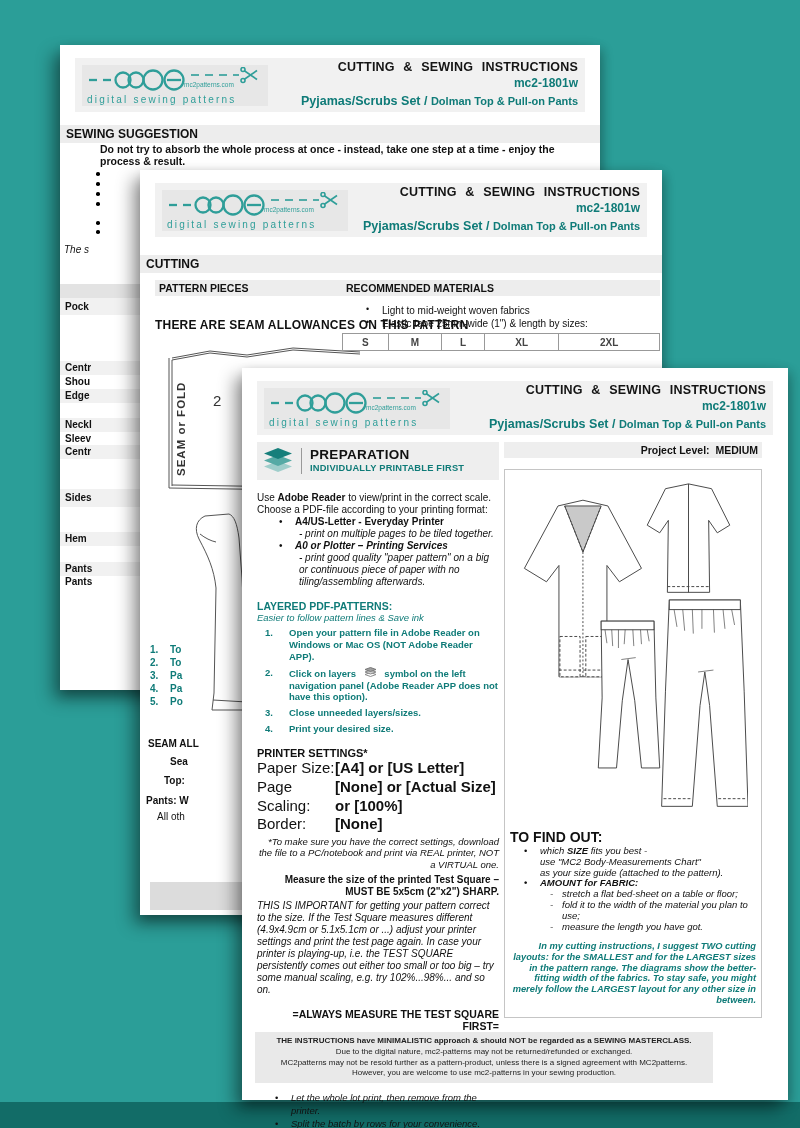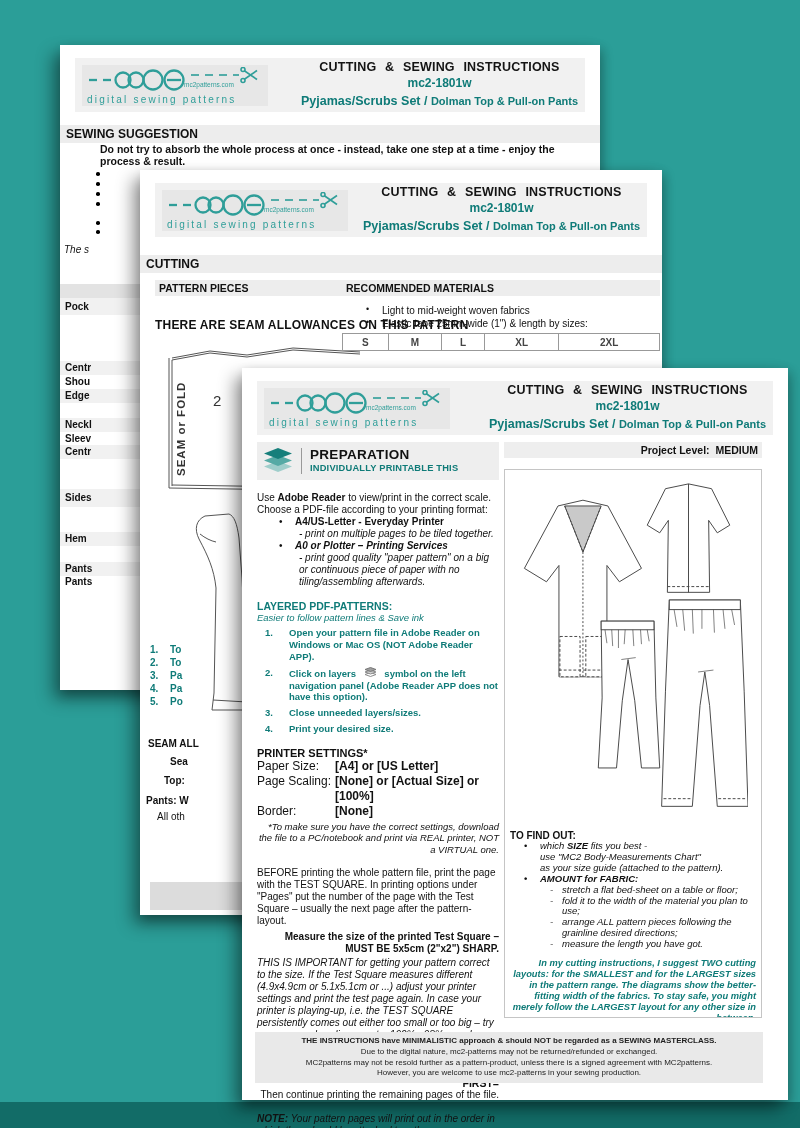--- a/index.html
+++ b/index.html
@@ -10,21 +10,21 @@
   #page1{left:60px;top:45px;width:540px;height:645px;z-index:1}
   #page2{left:140px;top:170px;width:522px;height:745px;z-index:2}
   #page3{left:242px;top:368px;width:546px;height:732px;z-index:3}
 
   
   .hdr{position:absolute;left:15px;right:15px;top:13px;height:54px;background:#f1f1f1;
        display:flex;align-items:center;justify-content:space-between;padding:3px 7px;box-sizing:border-box}
   .logo-box{background:#e7e7e7;padding:2px 5px 1px 5px}
   .logo-box svg{display:block}
   .tagline{font-size:10px;color:#2f9e99;letter-spacing:2.2px;margin-top:1px;white-space:nowrap}
-  .titles{text-align:center;line-height:1.22}
+  .titles{text-align:right;line-height:1.22}
   .t1{font-size:12.5px;font-weight:bold;letter-spacing:.2px;word-spacing:5px;color:#141414}
   .t2{font-size:12px;font-weight:bold;color:#0f7b78}
   .t3{white-space:nowrap}
   .t3 .main{font-size:12.5px;font-weight:bold;color:#0f7b78}
   .t3 .sep{font-size:12.5px;font-weight:bold;color:#0f7b78}
   .t3 .rest{font-size:11px;font-weight:bold;color:#0f7b78}
 
   .secband{position:absolute;left:0;right:0;background:#ededed;font-weight:bold;font-size:12px;padding:2px 6px;box-sizing:border-box}
   .subband{background:#ededed;font-weight:bold;font-size:10.5px;padding:2px 4px}
 
@@ -62,40 +62,40 @@
   .p3-left .blk{margin-top:12px}
   .fmt{padding-left:38px;position:relative;font-size:10px;line-height:1.2}
   .fmt::before{content:"•";position:absolute;left:22px}
   .fmt .ft{font-weight:bold}
   .fmt .fd{font-style:italic;padding-left:4px}
   .lay-title{font-size:10.5px;font-weight:bold;color:#0f7b78}
   .lay-sub{font-size:9.5px;font-style:italic;color:#0f7b78}
   .lay-step{display:flex;font-size:9.5px;font-weight:bold;color:#0f7b78;line-height:1.25;margin-top:4px}
   .lay-step .n{width:24px;flex:none;text-align:left;padding-left:8px}
   .pr-title{font-size:11px;font-weight:bold}
-  .pr-row{display:flex;font-size:12px;line-height:1.25}
+  .pr-row{display:flex;font-size:15px;line-height:1.25}
   .pr-row .lab{width:78px;flex:none}
   .pr-row .val{font-weight:bold}
   .pr-note{font-size:9.5px;font-style:italic;text-align:right;line-height:1.2;margin-top:2px}
   .center{text-align:right}
   .bold{font-weight:bold}
   .ital{font-style:italic}
   .tile-b{padding-left:34px;position:relative;font-size:9.5px;font-style:italic;line-height:1.35}
   .tile-b::before{content:"•";position:absolute;left:18px;font-style:normal}
   .lvl-bar{background:#eee;height:16px;line-height:16px;text-align:right;padding-right:4px;font-size:10.5px;font-weight:bold}
   .draw-box{border:1px solid #c5c5c5;margin-top:11px;height:549px;box-sizing:border-box;padding:2px 5px;overflow:hidden}
   .findout{font-size:9.5px;line-height:1.14;margin-top:2px}
-  .fo-title{font-weight:bold;font-size:10px}
+  .fo-title{font-weight:bold;font-size:14px}
   .fo-b1{padding-left:30px;position:relative;font-style:italic}
   .fo-b1::before{content:"•";position:absolute;left:14px;font-style:normal}
   .fo-ind{padding-left:30px;font-style:italic}
   .fo-sub{padding-left:52px;position:relative;font-style:italic}
   .fo-sub::before{content:"-";position:absolute;left:40px}
   .cut-note{font-size:9.3px;font-style:italic;font-weight:bold;color:#0f7b78;text-align:right;line-height:1.18;margin-top:8px}
-  .p3-footer{position:absolute;left:13px;top:664px;width:508px;background:#e9e9e9;
+  .p3-footer{position:absolute;left:13px;top:664px;width:458px;background:#e9e9e9;
              font-size:8px;text-align:center;line-height:1.35;padding:4px 2px;box-sizing:border-box;color:#222}
   svg text{font-family:"Liberation Sans",sans-serif}
 </style>
 </head>
 <body>
 
 <div class="page" id="page1">
   <div class="hdr">
     <div class="logo-box">
       <svg width="176" height="26" viewBox="0 0 176 26">
@@ -279,21 +279,21 @@
 
   <div class="p3-left">
     <div class="prep-hdr">
       <svg width="34" height="32" viewBox="0 0 34 32">
         <path d="M17,16 L31,21.5 L17,27 L3,21.5 Z" fill="#9fcecb"></path>
         <path d="M17,10 L31,15.5 L17,21 L3,15.5 Z" fill="#56aaa5"></path>
         <path d="M17,3 L31,8.5 L17,14 L3,8.5 Z" fill="#167f7b"></path>
       </svg>
       <div class="prep-txt">
         <div class="prep-title">PREPARATION</div>
-        <div class="prep-sub">INDIVIDUALLY  PRINTABLE  THIS</div>
+        <div class="prep-sub">INDIVIDUALLY  PRINTABLE  FIRST</div>
       </div>
     </div>
 
     <div class="blk body10">
       <div><span>Use </span><span class="bold">Adobe Reader</span><span> to view/print in the correct scale.</span></div>
       <div>Choose a PDF-file according to your printing format:</div>
       <div class="fmt">
         <div class="ft">A4/US-Letter - Everyday Printer</div>
         <div class="fd">- print on multiple pages to be tiled together.</div>
       </div>
@@ -340,21 +340,20 @@
           <span class="lab">Page Scaling:</span>
           <span class="val">[None] or [Actual Size] or [100%]</span>
         </div>
       <div class="pr-row">
           <span class="lab">Border:</span>
           <span class="val">[None]</span>
         </div>
       <div class="pr-note">*To make sure you have the correct settings, download the file to a PC/notebook and print via REAL printer, NOT a VIRTUAL one.</div>
     </div>
 
-    <div class="blk body10">BEFORE printing the whole pattern file, print the page with the TEST SQUARE. In printing options under "Pages" put the number of the page with the Test Square – usually the next page after the pattern-layout.</div>
     <div class="body10 center bold" style="margin-top:4px">
       <div>Measure the size of the printed Test Square –</div>
       <div>MUST BE 5x5cm (2"x2") SHARP.</div>
     </div>
     <div class="body10 ital" style="margin-top:2px">THIS IS IMPORTANT for getting your pattern correct to the size. If the Test Square measures different (4.9x4.9cm or 5.1x5.1cm or ...) adjust your printer settings and print the test page again. In case your printer is playing-up, i.e. the TEST SQUARE persistently comes out either too small or too big –  try some manual scaling, e.g. try 102%...98%... and so on.</div>
 
     <div class="blk center">
       <div class="bold" style="font-size:10.5px">=ALWAYS MEASURE THE TEST SQUARE FIRST=</div>
       <div class="body10">Then continue printing the remaining pages of the file.</div>
     </div>
@@ -401,21 +400,20 @@
         </g>
       </svg>
       <div class="findout">
         <div class="fo-title">TO FIND OUT:</div>
         <div class="fo-b1"><span>which </span><span class="bold">SIZE</span><span> fits you best -</span></div>
         <div class="fo-ind">use "MC2 Body-Measurements Chart"</div>
         <div class="fo-ind">as your size guide (attached to the pattern).</div>
         <div class="fo-b1 bold">AMOUNT for FABRIC:</div>
         <div class="fo-sub">stretch a flat bed-sheet on a table or floor;</div>
         <div class="fo-sub">fold it to the width of the material you plan to use;</div>
-        <div class="fo-sub">arrange ALL pattern pieces following the grainline desired directions;</div>
         <div class="fo-sub">measure the length you have got.</div>
       </div>
       <div class="cut-note">In my cutting instructions, I suggest TWO cutting layouts: for the SMALLEST and for the LARGEST sizes in the pattern range. The diagrams show the better-fitting width of the fabrics. To stay safe, you might merely follow the LARGEST layout for any other size in between.</div>
       
     </div>
   </div>
 
   <div class="p3-footer">
     <div class="bold">THE  INSTRUCTIONS have MINIMALISTIC approach &amp; should NOT be regarded as a SEWING MASTERCLASS.</div>
     <div>Due to the digital nature, mc2-patterns may not be returned/refunded or exchanged.</div>

